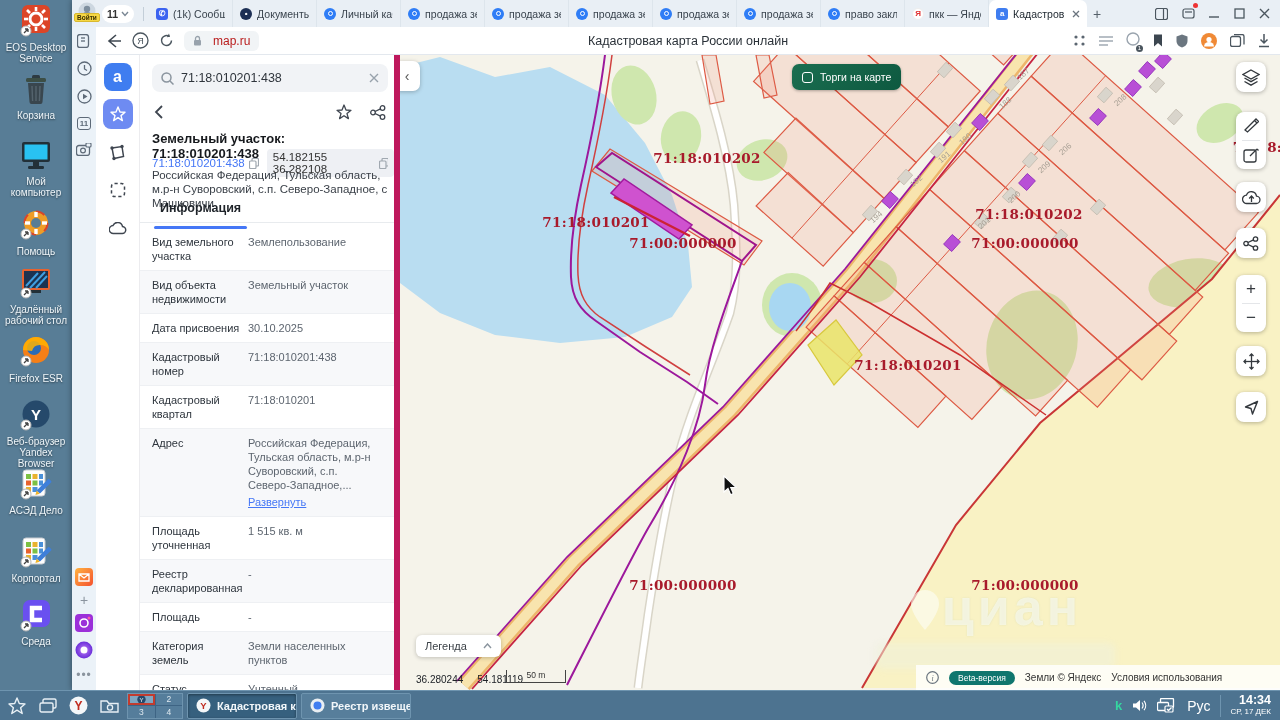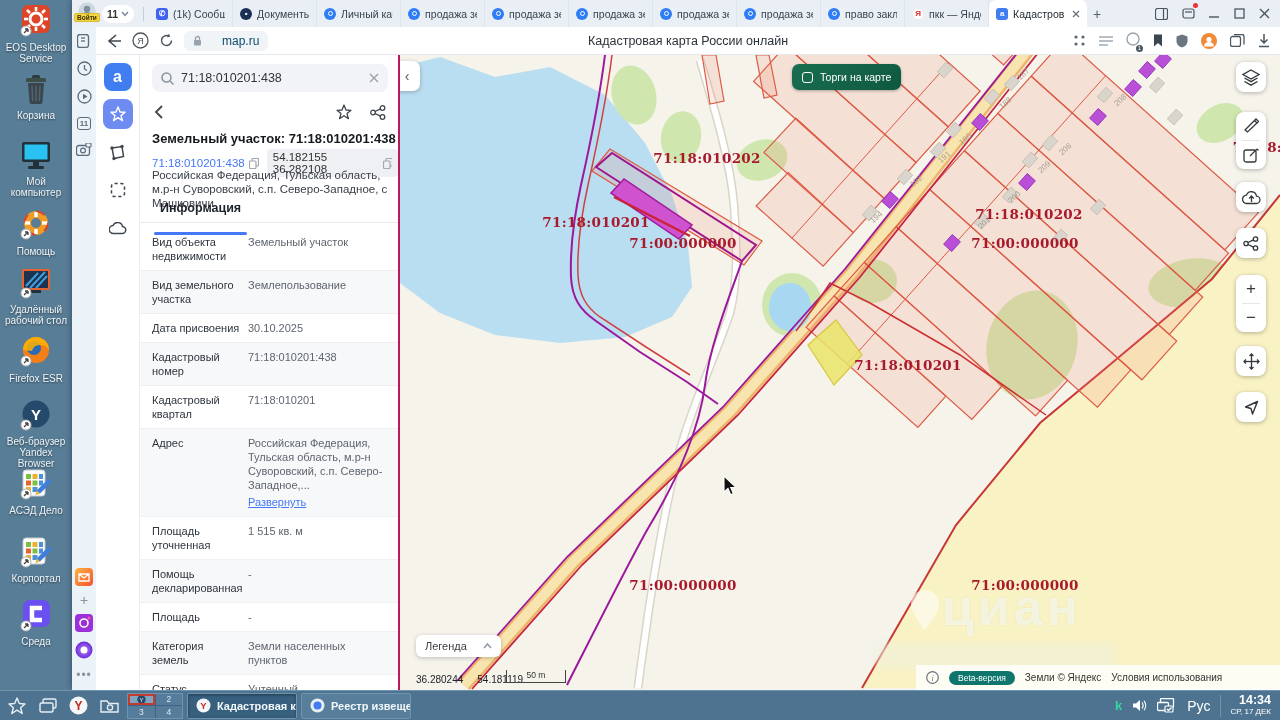--- a/index.html
+++ b/index.html
@@ -16,42 +16,42 @@
   .tabbar { position:absolute; left:0; top:0; right:0; height:27px; background:#e9eff5; display:flex; align-items:center; padding-left:4px; }
   .tab { width:84px; height:27px; display:flex; align-items:center; gap:5px; padding:0 7px; font-size:10.5px; color:#39434d; overflow:hidden; white-space:nowrap; border-right:1px solid #dde5ec; }
   .tab.active { width:98px; background:#fff; border-radius:7px 7px 0 0; border-right:none; color:#1d262e; }
   .tab .tl { overflow:hidden; text-overflow:clip; white-space:nowrap; flex:1; }
   .fv { width:12px; height:12px; flex:none; border-radius:50%; display:flex; align-items:center; justify-content:center; font-size:8px; font-weight:bold; color:#fff; }
   .fv.sq { border-radius:3px; }
   .pill11 { background:#fff; border-radius:10px; height:18px; display:flex; align-items:center; padding:0 5px; gap:3px; font-size:10.5px; font-weight:bold; color:#333; margin:0 4px; }
   .tdiv { width:1px; height:14px; background:#c3ced8; margin:0 5px; }
   .winctl { display:flex; align-items:center; gap:14px; margin-left:10px; padding-right:10px; color:#4b565f; }
   .toolbar { position:absolute; left:24px; top:27px; right:0; height:28px; background:#fff; border-bottom:1px solid #e3e8ee; display:flex; align-items:center; gap:10px; padding:0 10px; }
-  .urlpill { display:flex; align-items:center; gap:20px; background:#f1f4f6; border-radius:6px; height:20px; padding:0 9px; font-size:12px; color:#0c4a6e; }
+  .urlpill { display:flex; align-items:center; gap:11px; background:#f1f4f6; border-radius:6px; height:20px; padding:0 9px; font-size:12px; color:#b91c1c; }
   .ptitle { position:absolute; left:0; right:0; text-align:center; font-size:12.5px; color:#2a3138; pointer-events:none; }
   .tb-right { margin-left:auto; display:flex; align-items:center; gap:13px; z-index:2; }
 
   .bsidebar { position:absolute; left:0; top:27px; bottom:0; width:24px; background:#ebf2f8; display:flex; flex-direction:column; align-items:center; padding-top:7px; gap:13px; }
   .bsb-bottom { margin-top:auto; display:flex; flex-direction:column; align-items:center; gap:9px; padding-bottom:8px; }
 
   .page { position:absolute; left:24px; top:55px; right:0; bottom:0; background:#fff; }
   .ssidebar { position:absolute; left:0; top:0; bottom:0; width:44px; background:#fff; border-right:1px solid #ececef; display:flex; flex-direction:column; align-items:center; padding-top:8px; gap:8px; }
   .sbtn { width:30px; height:30px; border-radius:8px; display:flex; align-items:center; justify-content:center; }
   .sbtn.active { background:#6e8bf2; }
 
   
-  .panel { position:absolute; left:44px; top:0; bottom:0; width:260px; background:#fff; border-right:2px solid #be185d; overflow:hidden; }
+  .panel { position:absolute; left:44px; top:0; bottom:0; width:260px; background:#fff; border-right:6px solid #be185d; overflow:hidden; }
   .search { position:absolute; left:12px; top:9px; width:236px; height:28px; background:#f1f3f6; border-radius:8px; display:flex; align-items:center; padding:0 9px; gap:7px; font-size:12.5px; color:#2f353c; }
   .actrow { position:absolute; left:14px; top:44px; width:232px; height:26px; display:flex; align-items:center; }
   .ptitle2 { position:absolute; left:12px; top:76px; font-size:13px; font-weight:bold; color:#16191d; }
   .chips { position:absolute; left:12px; top:94px; display:flex; align-items:center; gap:8px; }
   .chip-link { color:#4577f6; font-size:11.5px; display:flex; gap:4px; align-items:center; }
   .chip-gray { background:#eef0f4; border-radius:4px; padding:2px 6px; font-size:11.5px; color:#333; display:flex; gap:4px; align-items:center; }
   .addr { position:absolute; left:12px; top:113px; width:238px; font-size:11.5px; color:#3a4048; line-height:14px; }
-  .itab { position:absolute; left:20px; top:146px; font-size:12.5px; font-weight:bold; color:#1e2329; padding-bottom:20px; }
+  .itab { position:absolute; left:20px; top:146px; font-size:12.5px; font-weight:bold; color:#1e2329; padding-bottom:14px; }
   .itab:after { content:""; position:absolute; left:-6px; right:-6px; bottom:0; height:3px; background:#4577f6; border-radius:2px; }
   .tabline { position:absolute; left:0; top:167px; width:100%; height:1px; background:#e8ebee; }
   .rows { position:absolute; left:0; top:173px; right:0; }
   .irow { display:flex; padding:7px 12px; border-bottom:1px solid #eef0f3; font-size:11px; line-height:14px; }
   .irow:nth-child(even) { background:#f7f8fa; }
   .ilabel { width:96px; flex:none; color:#2e353d; padding-right:8px; }
   .ivalue { flex:1; color:#5d656f; }
   .explink { color:#4577f6; text-decoration:underline; display:inline-block; margin-top:3px; }
 
   
@@ -531,49 +531,49 @@
                 <rect x="3" y="0.5" width="6.5" height="7.5" rx="1" fill="none" stroke="#a0a8b0" stroke-width="1.2"></rect>
                 <rect x="0.5" y="3" width="6.5" height="7.5" rx="1" fill="#eef0f4" stroke="#a0a8b0" stroke-width="1.2"></rect>
               </svg>
             </span>
         </div>
         <div class="addr">Российская Федерация, Тульская область, м.р-н Суворовский, с.п. Северо-Западное, с Машковичи</div>
         <div class="itab">Информация</div>
         <div class="tabline"></div>
         <div class="rows">
           <div class="irow">
+              <div class="ilabel">Вид земельного участка</div>
+              <div class="ivalue">Землепользование</div>
+            </div>
+          <div class="irow">
               <div class="ilabel">Вид объекта недвижимости</div>
               <div class="ivalue">Земельный участок</div>
             </div>
           <div class="irow">
-              <div class="ilabel">Вид земельного участка</div>
-              <div class="ivalue">Землепользование</div>
-            </div>
-          <div class="irow">
               <div class="ilabel">Дата присвоения</div>
               <div class="ivalue">30.10.2025</div>
             </div>
           <div class="irow">
               <div class="ilabel">Кадастровый номер</div>
               <div class="ivalue">71:18:010201:438</div>
             </div>
           <div class="irow">
               <div class="ilabel">Кадастровый квартал</div>
               <div class="ivalue">71:18:010201</div>
             </div>
           <div class="irow">
               <div class="ilabel">Адрес</div>
               <div class="ivalue"><span>Российская Федерация, Тульская область, м.р-н Суворовский, с.п. Северо-Западное,...</span><br><span class="explink">Развернуть</span></div>
             </div>
           <div class="irow">
               <div class="ilabel">Площадь уточненная</div>
               <div class="ivalue">1 515 кв. м</div>
             </div>
           <div class="irow">
-              <div class="ilabel">Помощь декларированная</div>
+              <div class="ilabel">Реестр декларированная</div>
               <div class="ivalue">-</div>
             </div>
           <div class="irow">
               <div class="ilabel">Площадь</div>
               <div class="ivalue">-</div>
             </div>
           <div class="irow">
               <div class="ilabel">Категория земель</div>
               <div class="ivalue">Земли населенных пунктов</div>
             </div>

